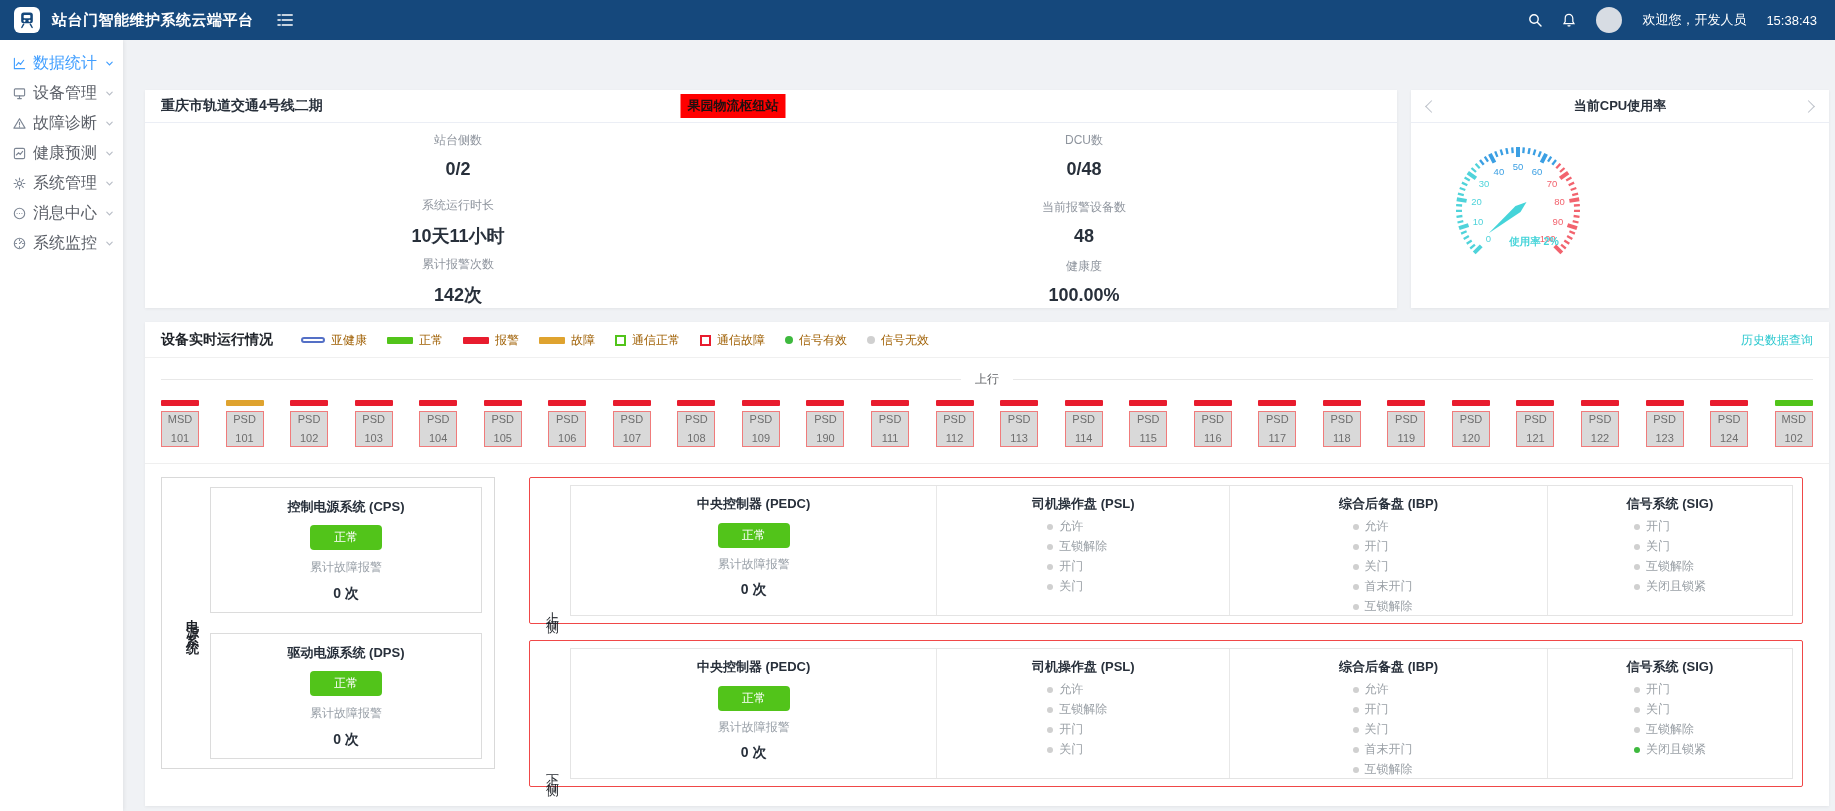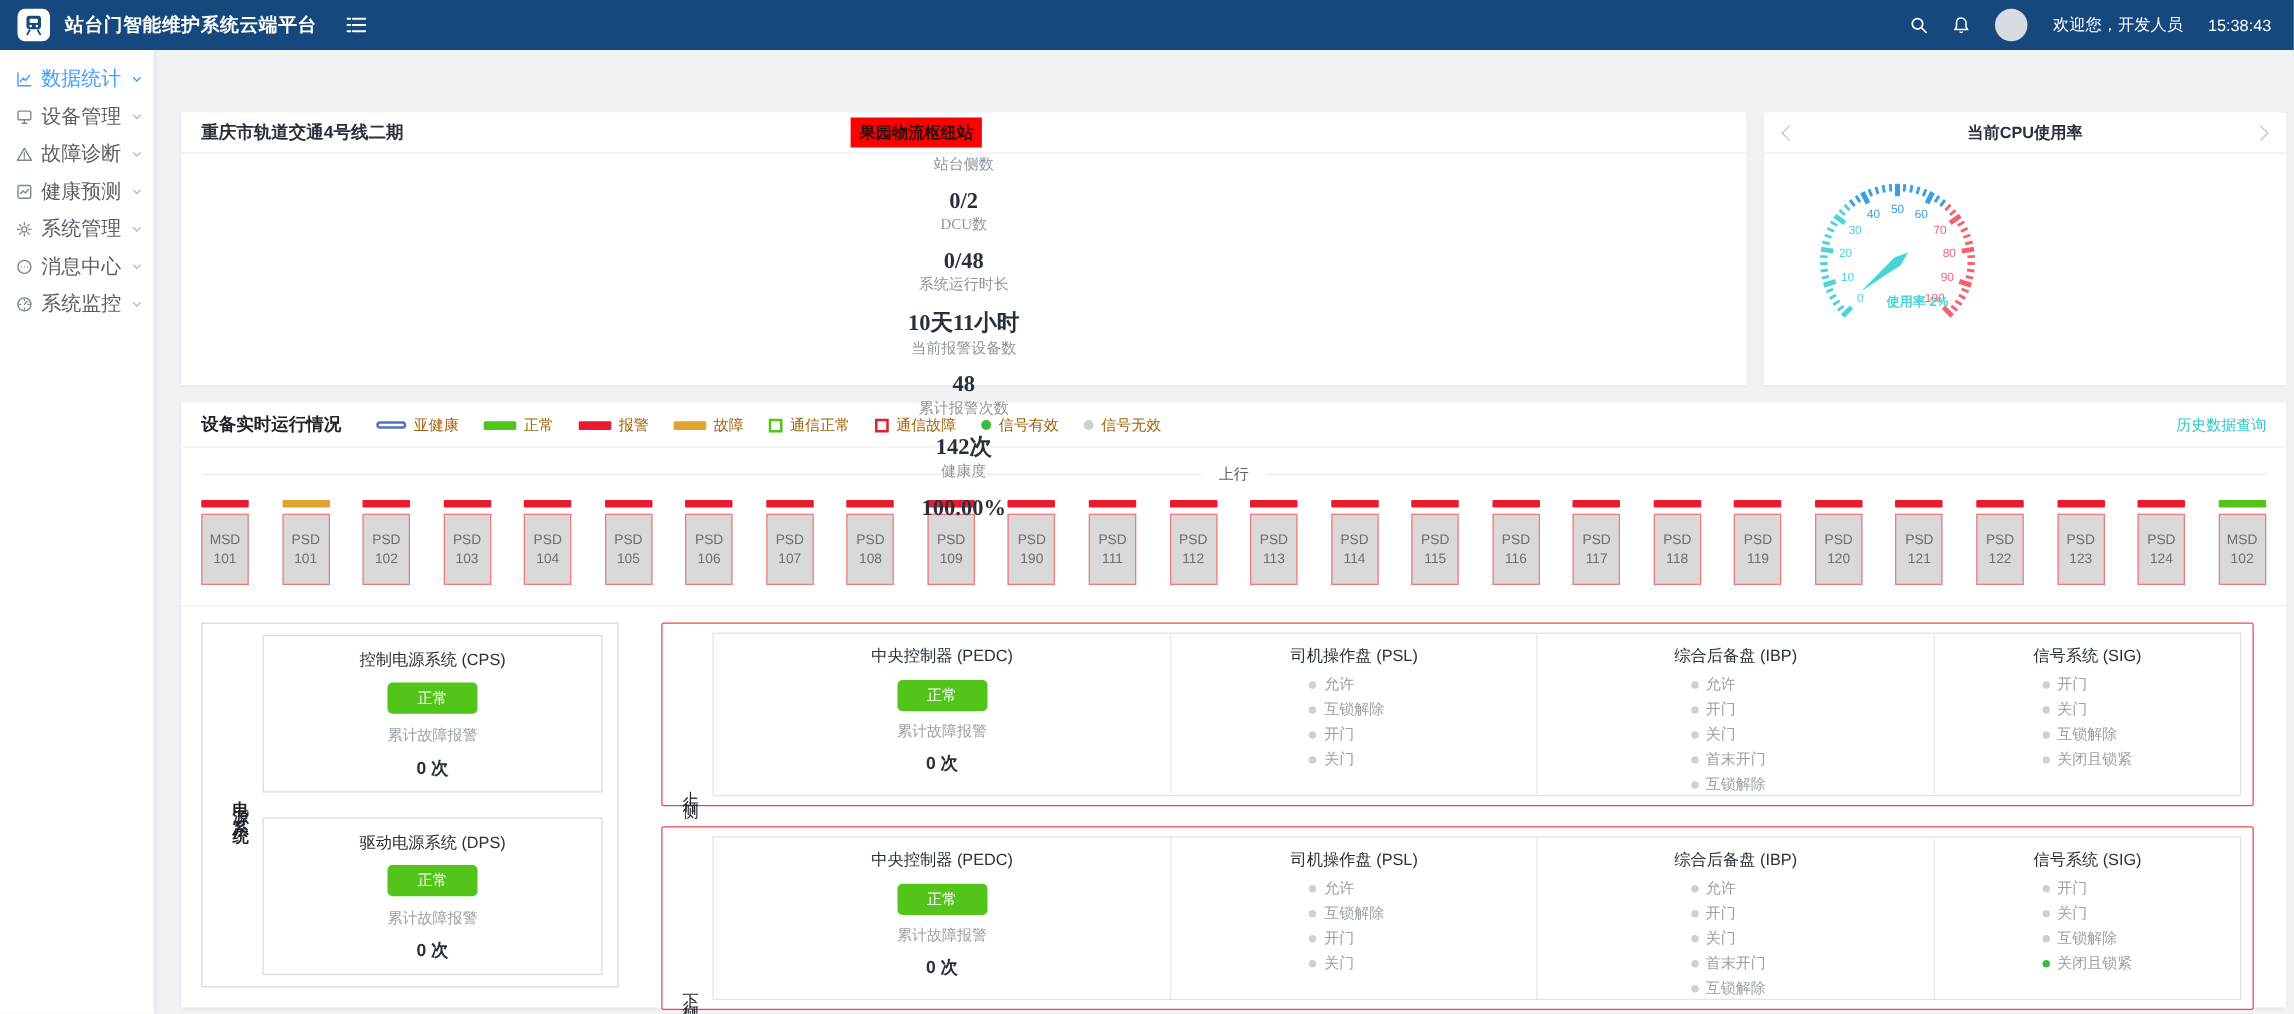--- a/index.html
+++ b/index.html
@@ -41,21 +41,21 @@
   .card{background:#fff;box-shadow:0 1px 3px rgba(0,0,0,.06);}
 
   
   .top-row{display:flex;gap:14px;height:218px;}
   .overview-card{flex:1;position:relative;}
   .ov-header{height:33px;border-bottom:1px solid #ebeef5;display:flex;align-items:center;
     padding:0 16px;position:relative;}
   .ov-title{font-size:14px;font-weight:bold;color:#28303b;}
   .station-badge{position:absolute;left:calc(50% - 38px);transform:translateX(-50%);
     background:var(--badge-red);color:#201010;font-weight:bold;font-size:13px;padding:3px 7px;}
-  .stats{display:grid;grid-template-columns:repeat(1,1fr);grid-template-rows:1fr 1fr;height:184px;font-family:Liberation Serif, serif;}
+  .stats{display:grid;grid-template-columns:repeat(2,1fr);grid-template-rows:1fr 1fr;height:184px;}
   .stat{display:flex;flex-direction:column;align-items:center;justify-content:center;gap:10px;}
   .stat-label{font-size:12px;color:#8f959e;}
   .stat-value{font-size:18px;font-weight:bold;color:#28303b;}
 
   
   .cpu-card{width:418px;}
   .cpu-header{height:33px;border-bottom:1px solid #ebeef5;display:flex;align-items:center;
     justify-content:space-between;padding:0 16px;}
   .cpu-title{font-size:13px;font-weight:bold;color:#28303b;}
   .carousel-arrow{width:9px;height:9px;border-left:1.5px solid #bcc1c9;border-bottom:1.5px solid #bcc1c9;cursor:pointer;}
@@ -76,36 +76,36 @@
   .swatch-dot{width:8px;height:8px;border-radius:50%;}
   .history-link{font-size:12px;color:var(--cyan);cursor:pointer;white-space:nowrap;}
 
   .direction-row{display:flex;align-items:center;margin:13px 16px 0;}
   .direction-row .line{flex:1;height:1px;background:#e8e8e8;}
   .direction-label{padding:0 14px;font-size:12px;color:#606266;}
 
   .device-row{display:flex;justify-content:space-between;padding:12px 16px 0;}
   .device{width:38px;cursor:pointer;}
   .device-bar{height:6px;margin-bottom:5px;border-radius:1px;}
-  .device-box{height:57px;background:#d9d9d9;border:1px solid var(--device-border-red);
-    display:flex;flex-direction:column;align-items:center;justify-content:center;
+  .device-box{height:36px;background:#d9d9d9;border:1px solid var(--device-border-red);
+    display:flex;flex-direction:column;align-items:center;justify-content:space-between;
     font-size:11px;color:#6e6e6e;line-height:1.35;text-align:center;}
 
   .bottom-divider{margin-top:16px;border-top:1px solid #efefef;}
   .bottom-row{display:flex;padding:13px 26px 0 16px;gap:34px;height:305px;}
 
   
   .power-panel{width:334px;border:1px solid #d9d9d9;display:flex;padding:6px 12px;height:292px;}
   .v-label{writing-mode:vertical-lr;text-orientation:upright;letter-spacing:7px;
     font-size:13px;color:#1f2329;display:flex;align-items:center;justify-content:center;}
   .power-label{width:36px;font-weight:bold;}
   .power-cards{flex:1;display:flex;flex-direction:column;justify-content:space-between;padding:3px 0;}
   .power-card{border:1px solid #dcdcdc;height:126px;display:flex;flex-direction:column;
     align-items:center;justify-content:center;gap:9px;}
-  .pc-title,.col-title{font-size:13px;font-weight:normal;color:#28303b;}
+  .pc-title,.col-title{font-size:13px;font-weight:bold;color:#28303b;}
   .status-btn{background:var(--green);color:#fff;font-size:12px;padding:4px 24px;border-radius:4px;}
   .counter-label{font-size:12px;color:#99a0a8;}
   .counter-value{font-size:14px;font-weight:bold;color:#28303b;}
 
   
   .sides{flex:1;display:flex;flex-direction:column;gap:16px;}
   .side-panel{border:1px solid var(--panel-border-red);border-radius:2px;flex:1;display:flex;
     padding:7px 9px;gap:5px;background:#fff;align-items:flex-end;}
   .side-label{width:26px;font-size:13px;letter-spacing:5px;}
   .side-box{flex:1;border:1px solid #e4e4e4;display:grid;grid-template-columns:30fr 24fr 26fr 20fr;}

